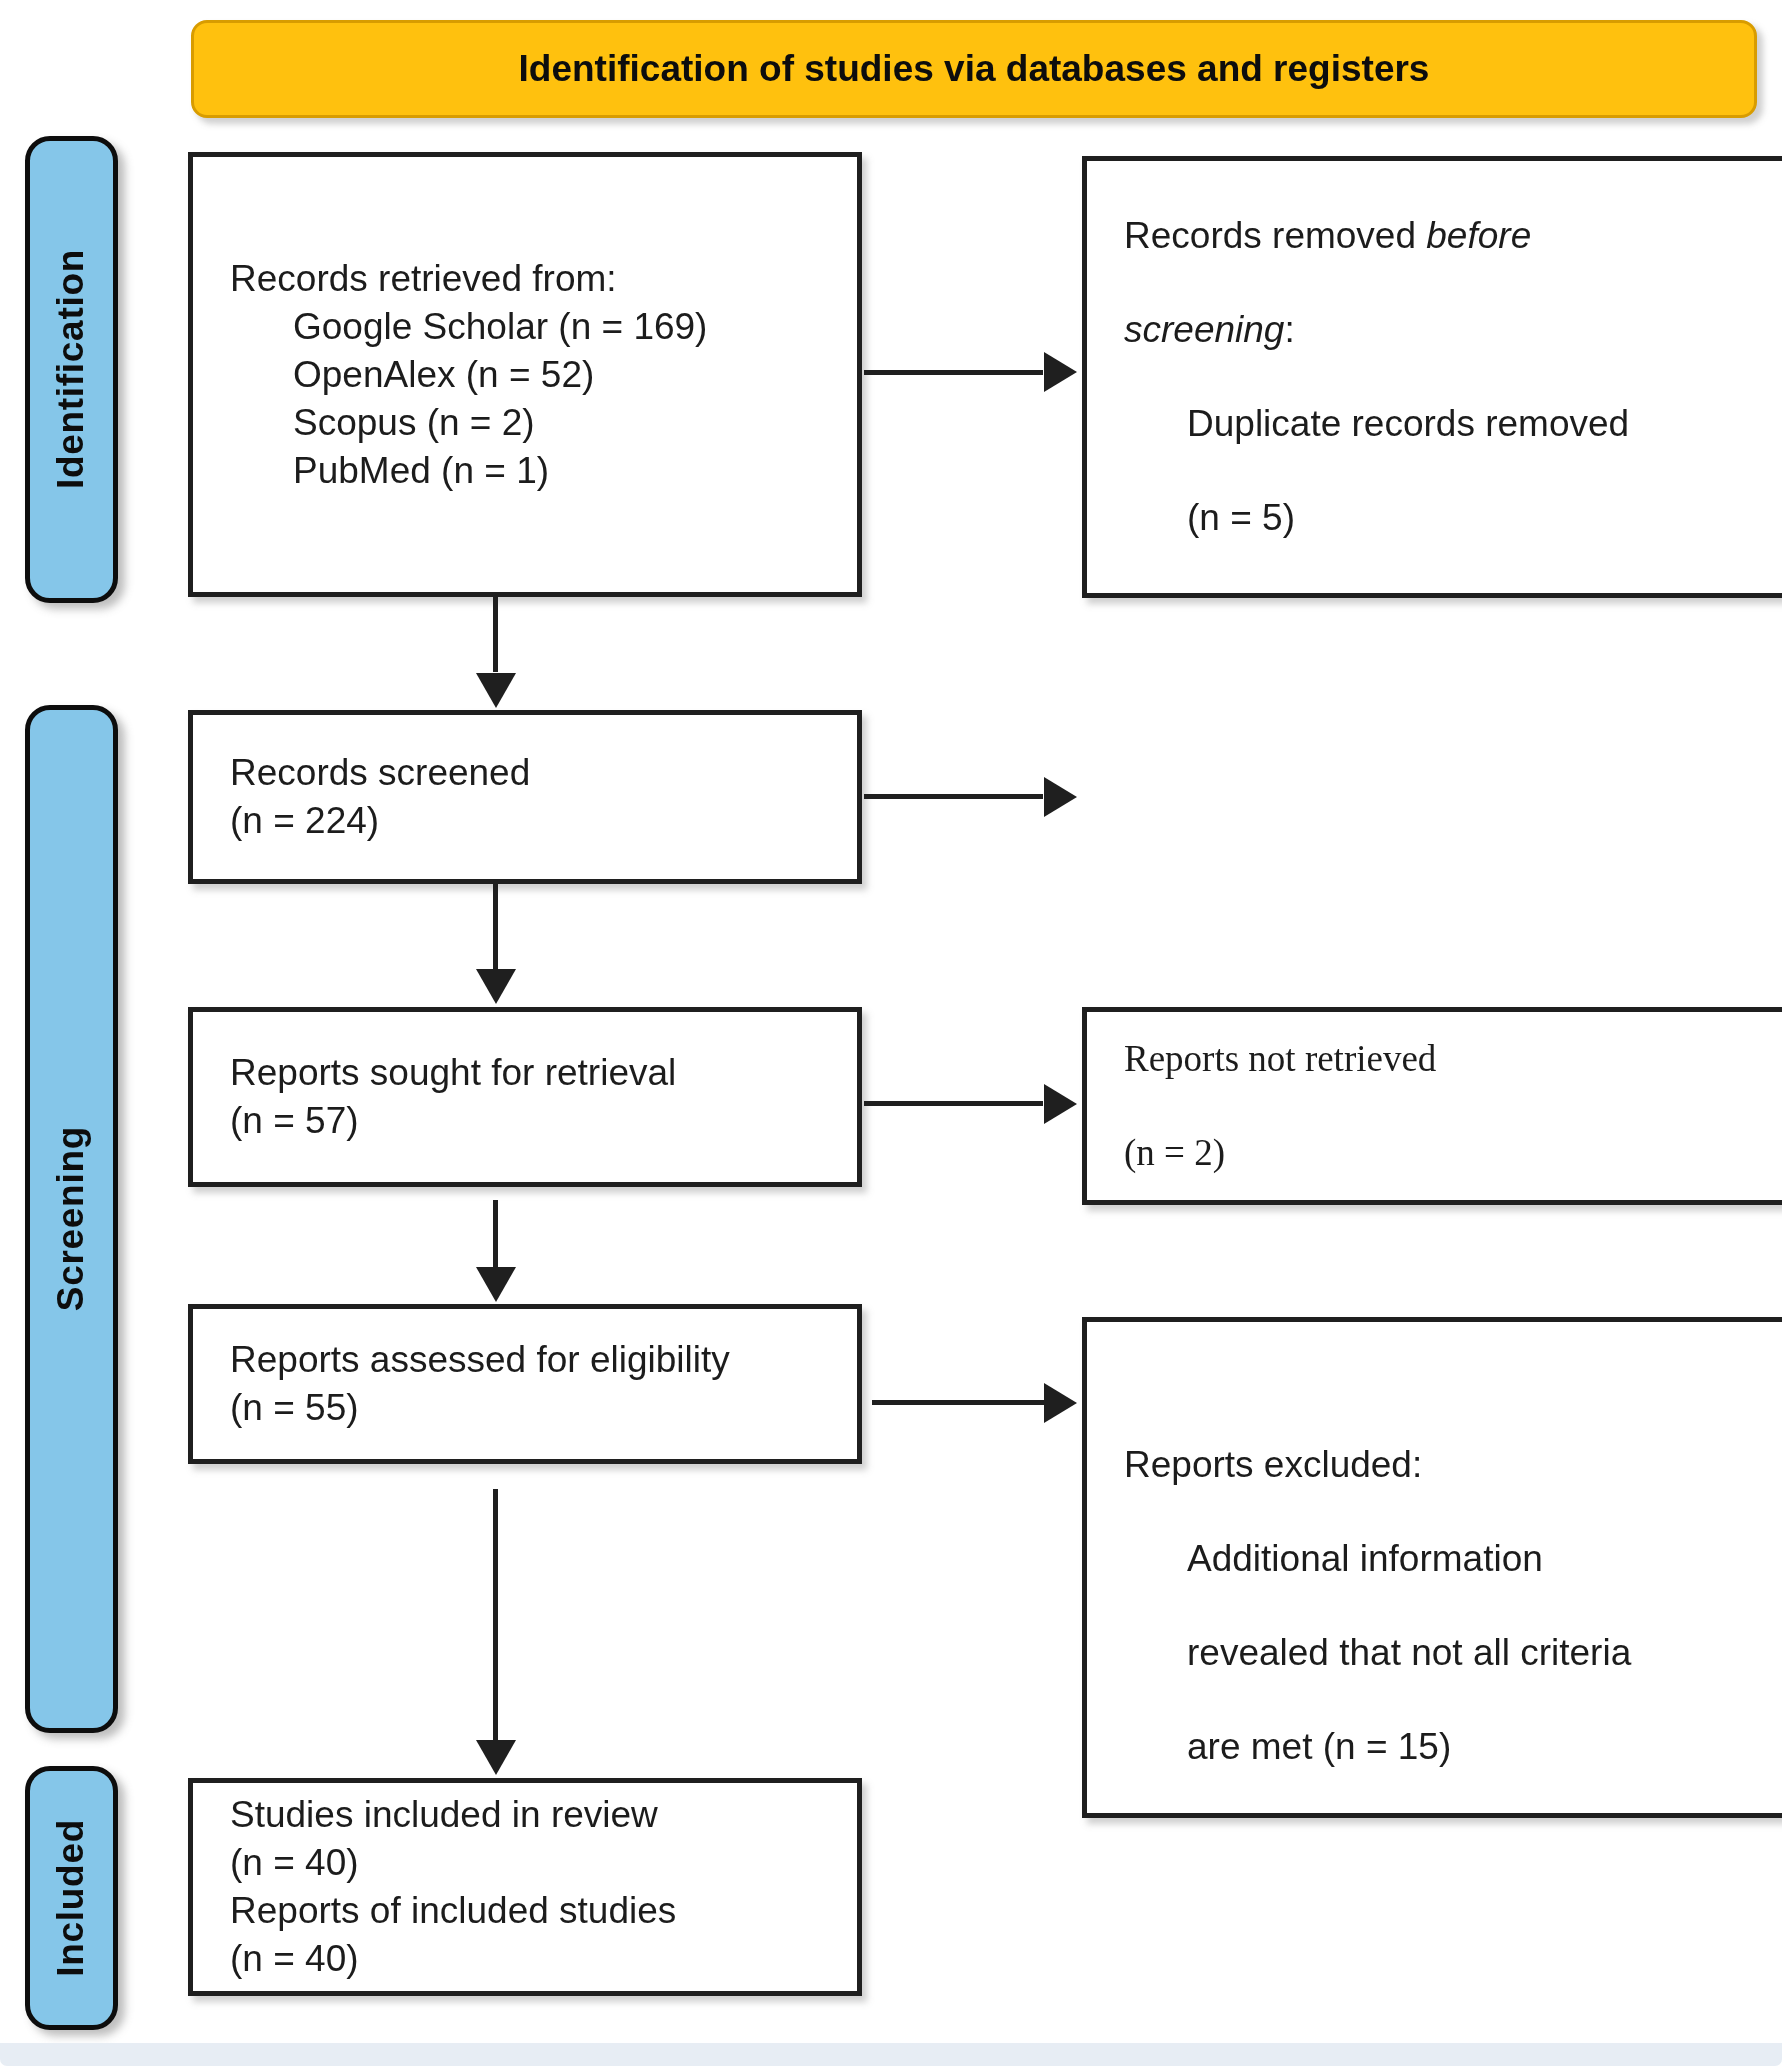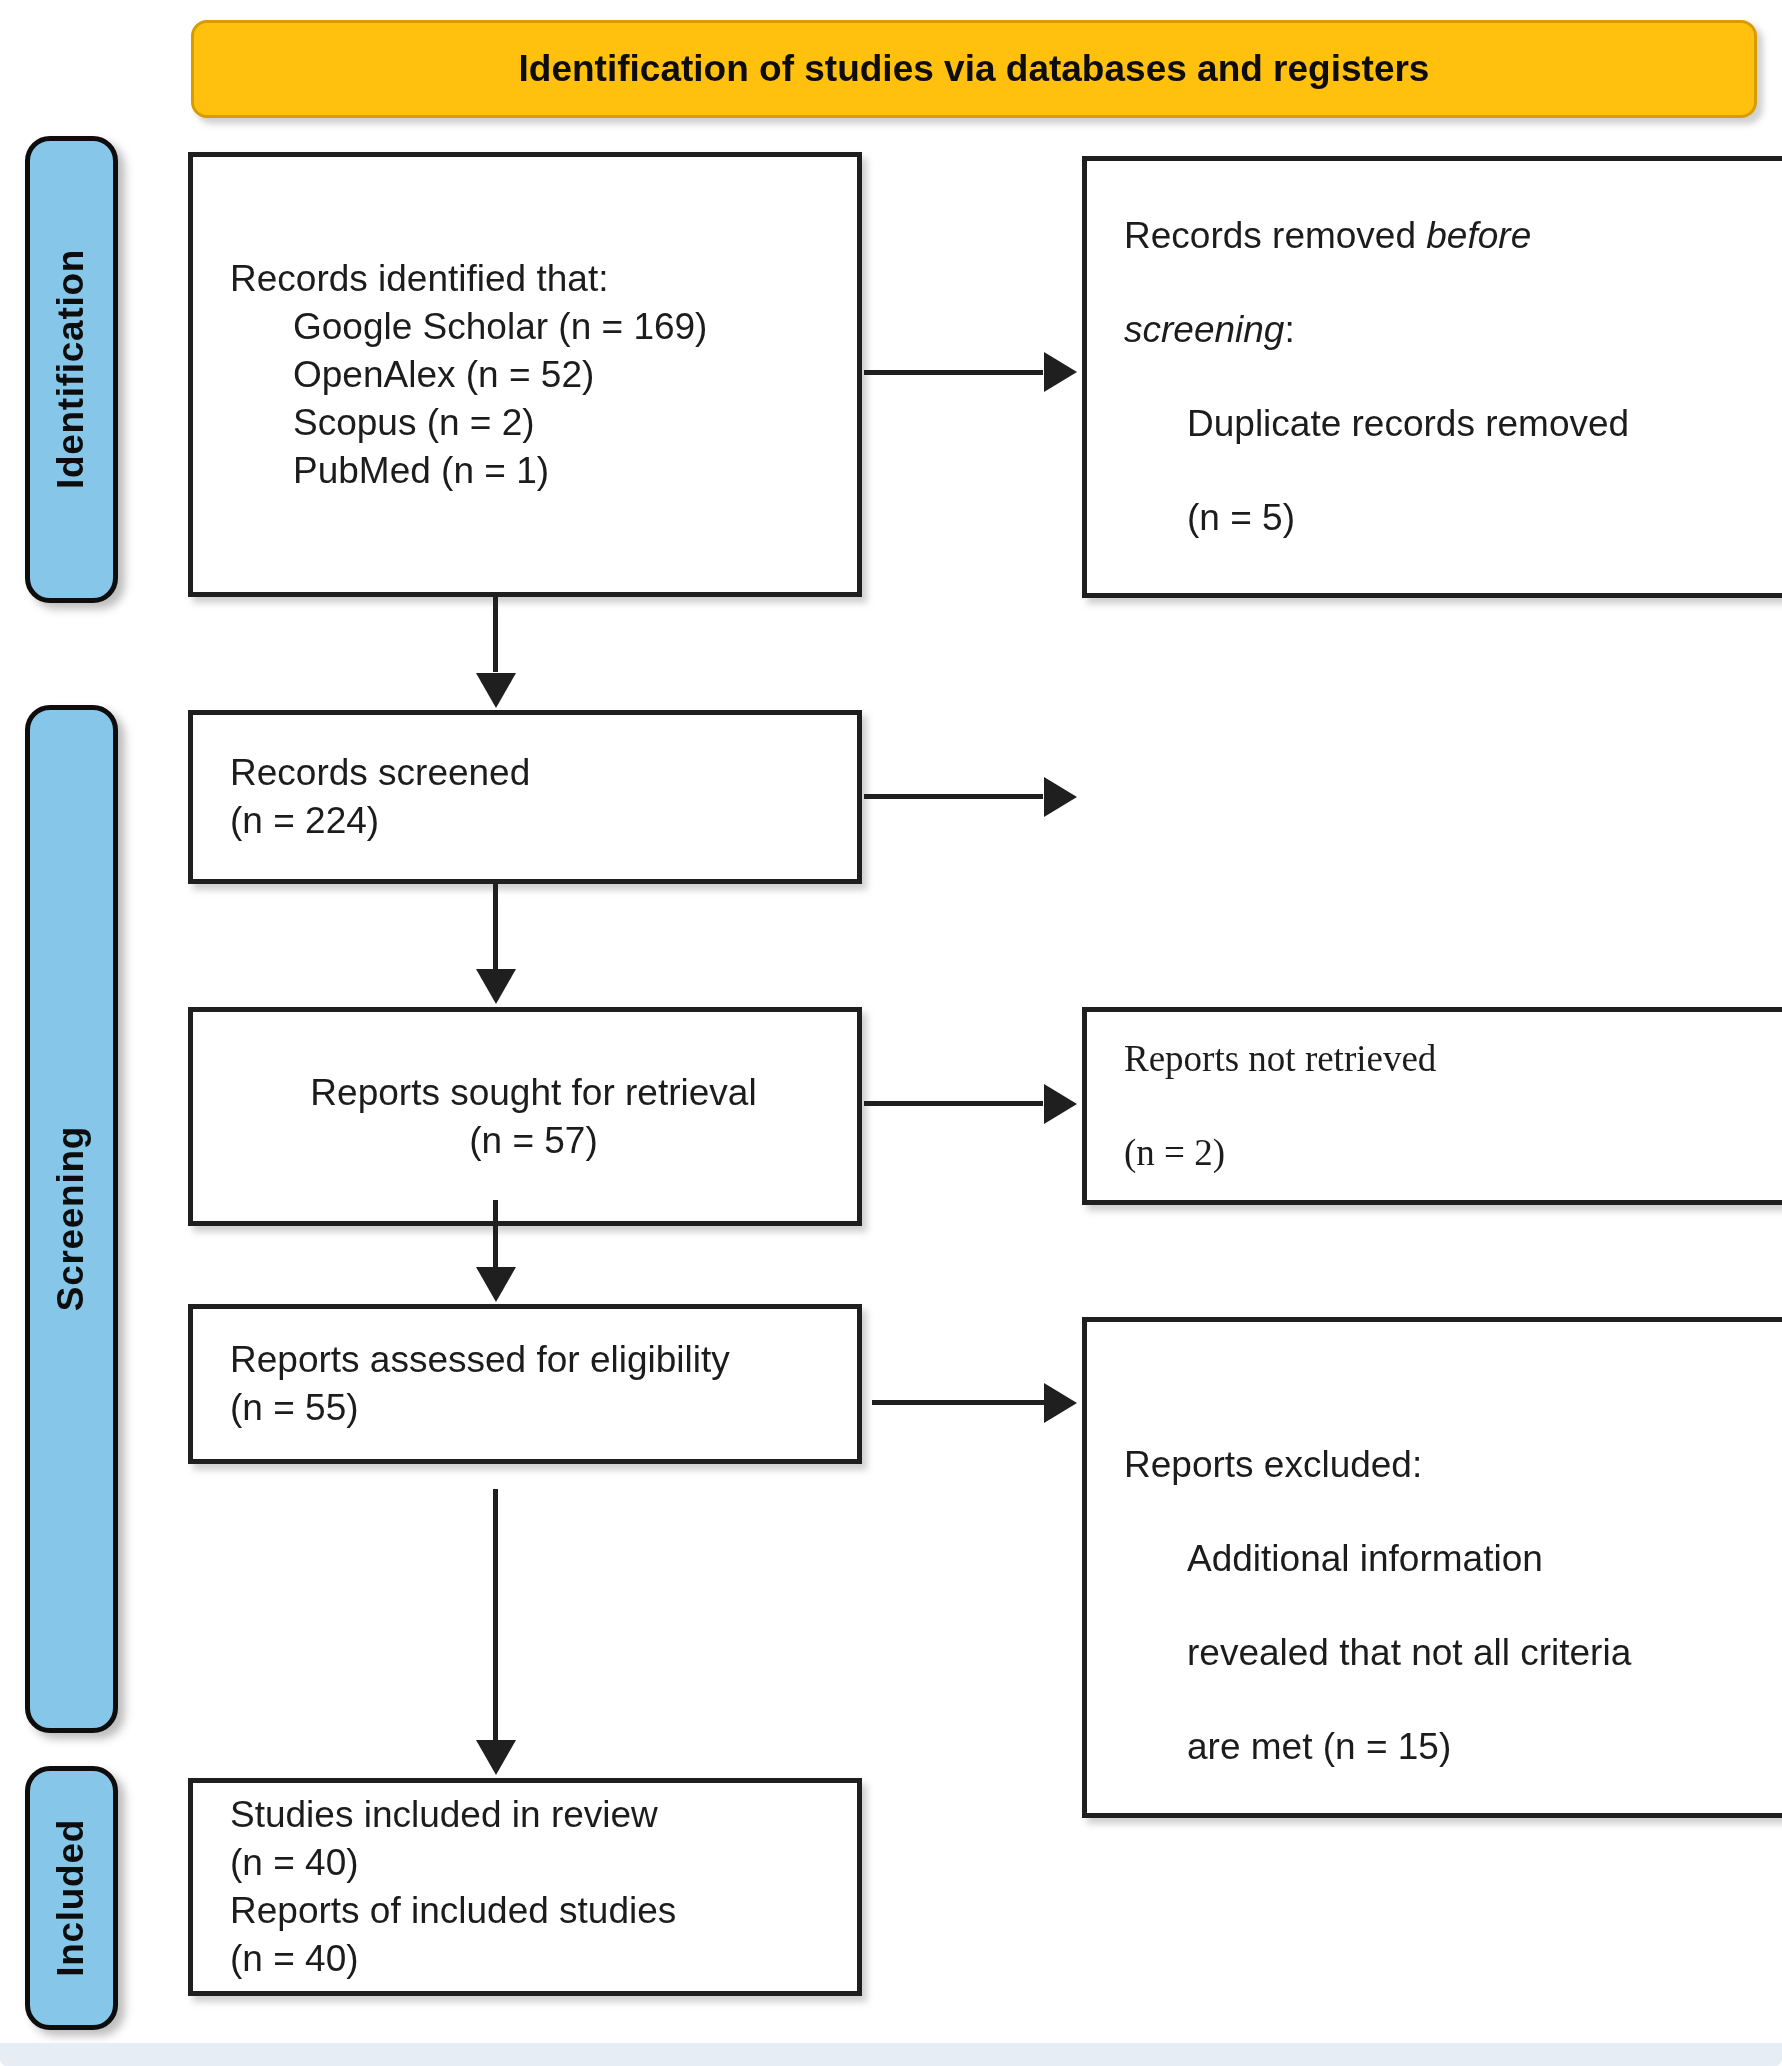--- a/index.html
+++ b/index.html
@@ -62,21 +62,21 @@
     box-shadow: 5.3px 6px 6.6px rgba(120,120,120,0.35);
   }
   .fbox .line { white-space: nowrap; }
   .fbox .indent { padding-left: 63px; }
   .col-left  { left: 188px;  width: 674px; }
   .col-right { left: 1082px; width: 783px; gap: 46px; }
   #box-records-identified   { top: 152px;  height: 445px; }
   #box-records-removed      { top: 156px;  height: 442px; }
   #box-records-screened     { top: 710px; height: 174px; }
   #box-records-excluded     { top: 710px; height: 186px; }
-  #box-reports-sought       { top: 1007px; height: 219px; text-align: center; }
+  #box-reports-sought       { top: 1007px; height: 180px; }
   #box-reports-not-retrieved{ top: 1007px; height: 198px; font-family: Liberation Serif, serif; }
   #box-reports-assessed     { top: 1304px; height: 160px; }
   #box-reports-excluded     { top: 1317px; height: 501px; padding-top: 84px; }
   #box-studies-included     { top: 1778px; height: 218px; }
   .italic { font-style: italic; }
 
   
   .vline {
     position: absolute;
     width: 5.3px; background: #1f1f1f; left: 493px;
@@ -121,21 +121,21 @@
     <span>Identification</span>
   </div>
   <div class="stage" id="stage-screening">
     <span>Screening</span>
   </div>
   <div class="stage" id="stage-included">
     <span>Included</span>
   </div>
 
   <div class="fbox col-left" id="box-records-identified">
-    <div class="line">Records identified that:</div>
+    <div class="line">Records retrieved from:</div>
     <div class="line indent">Google Scholar (n = 169)</div>
     <div class="line indent">OpenAlex (n = 52)</div>
     <div class="line indent">Scopus (n = 2)</div>
     <div class="line indent">PubMed (n = 1)</div>
   </div>
 
   <div class="fbox col-left" id="box-records-screened">
     <div class="line">Records screened</div>
     <div class="line">(n = 224)</div>
   </div>

